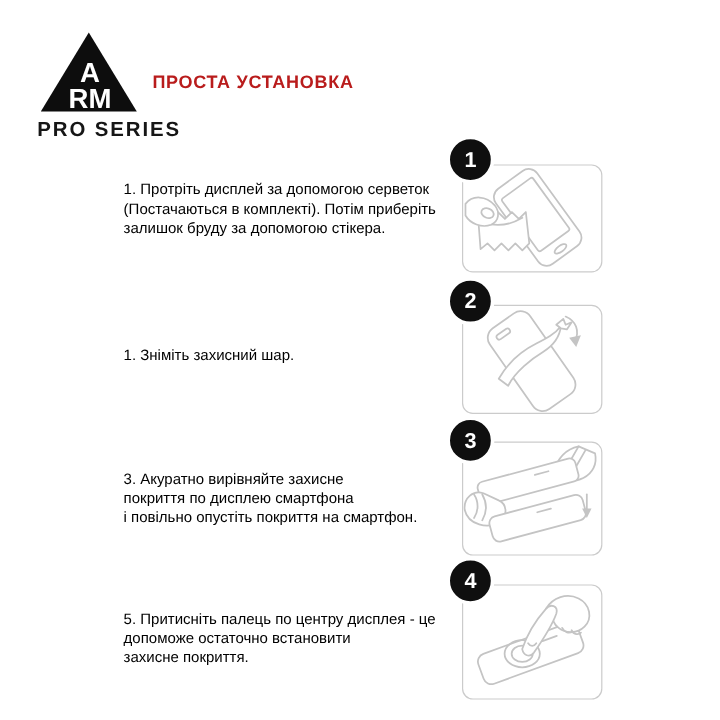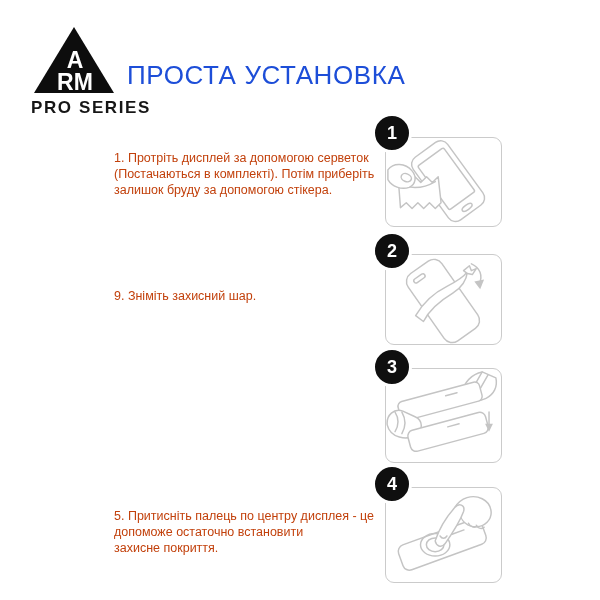--- a/index.html
+++ b/index.html
@@ -9,30 +9,29 @@
 
   
   .logo { position: absolute; left: 31px; top: 26px; width: 86px; text-align: center; }
   .logo svg { display: block; }
   .logo-sub {
     margin-top: 2px; font-size: 17px; font-weight: 700; letter-spacing: 1.6px;
     color: #161616; white-space: nowrap;
   }
   .page-title {
     position: absolute; left: 127px; top: 60px;
-    font-size: 26px; font-weight: 400; letter-spacing: 0.6px; color: #1d4ed8;
+    font-size: 15px; font-weight: 700; letter-spacing: 0.6px; color: #b91c1c;
     white-space: nowrap;
   }
 
   
   .step-text {
     position: absolute; left: 103px; width: 288px;
-    font-size: 12.5px; line-height: 16px; color: #c2410c;
+    font-size: 12.5px; line-height: 16px; color: #000000;
     white-space: pre-line;
-    margin-left: 11px;
   }
   #step-text-1 { top: 150px; }
   #step-text-2 { top: 288px; }
   #step-text-3 { top: 391px; }
   #step-text-4 { top: 508px; }
 
   
   .illus-box {
     position: absolute; left: 385px; width: 117px;
     border: 1.5px solid #cbcbcb; border-radius: 9px; background: #ffffff;
@@ -71,21 +70,24 @@
       <text x="44" y="64" text-anchor="middle" font-family="Liberation Sans, DejaVu Sans, sans-serif" font-size="23" font-weight="700" fill="#ffffff">RM</text>
     </svg>
     <div class="logo-sub">PRO SERIES</div>
   </div>
 
   <h1 class="page-title">ПРОСТА УСТАНОВКА</h1>
 
   <p class="step-text" id="step-text-1">1. Протріть дисплей за допомогою серветок
 (Постачаються в комплекті). Потім приберіть
 залишок бруду за допомогою стікера.</p>
-  <p class="step-text" id="step-text-2">9. Зніміть захисний шар.</p>
+  <p class="step-text" id="step-text-2">1. Зніміть захисний шар.</p>
+  <p class="step-text" id="step-text-3">3. Акуратно вирівняйте захисне
+покриття по дисплею смартфона
+і повільно опустіть покриття на смартфон.</p>
   <p class="step-text" id="step-text-4">5. Притисніть палець по центру дисплея - це
 допоможе остаточно встановити
 захисне покриття.</p>
 
   <div class="illus-box" id="illus-box-1">
     <svg viewBox="0 0 117 91" class="lineart">
       <g transform="rotate(-36 63 46)">
         <rect class="solid" x="42" y="5" width="44" height="80" rx="9"></rect>
         <rect x="47.5" y="14" width="33" height="56" rx="2"></rect>
         <ellipse cx="64" cy="78.5" rx="6" ry="2.6"></ellipse>

